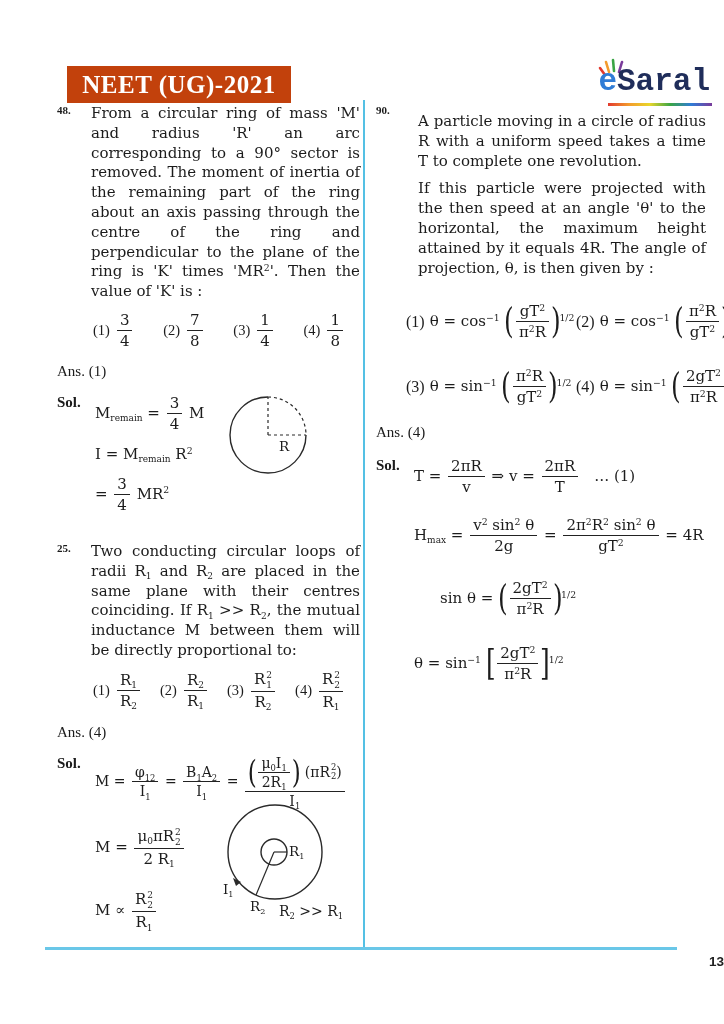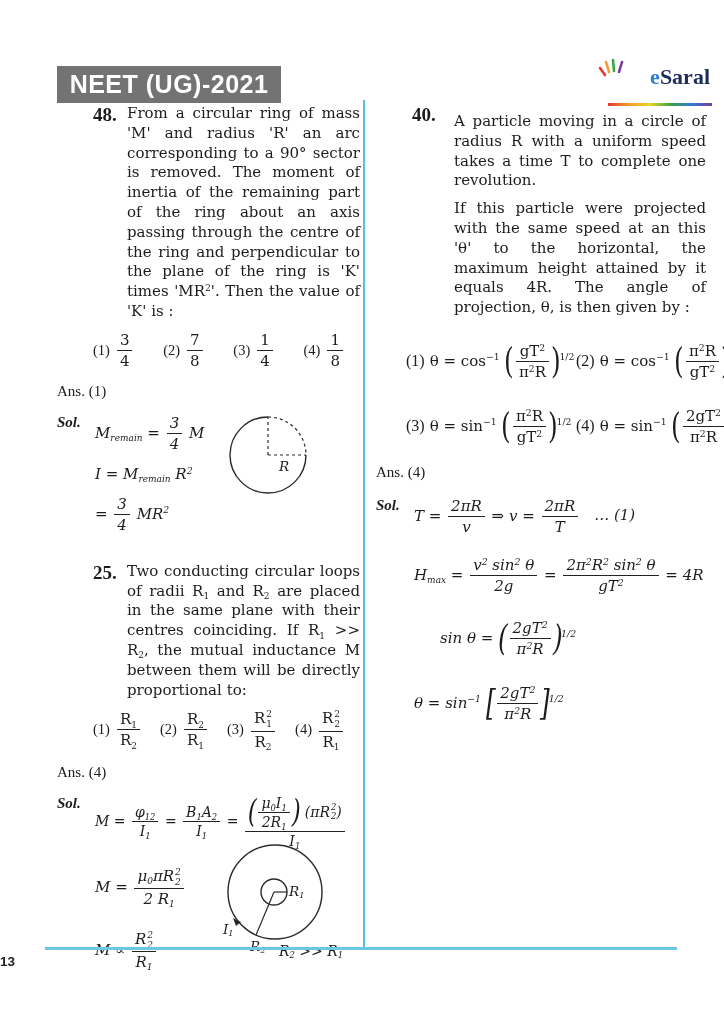--- a/index.html
+++ b/index.html
@@ -1,48 +1,48 @@
 <!DOCTYPE html>
 <html><head>
 <meta charset="utf-8">
 <style>
   html,body{margin:0;padding:0;background:#ffffff;}
   .page{position:relative;width:724px;height:1024px;background:#fff;overflow:hidden;
         font-family:"Liberation Serif","DejaVu Serif",serif;color:#1c1c1c;}
 
   
-  .banner{position:absolute;left:57px;top:66px;width:224px;height:37px;background:#737373;
+  .banner{position:absolute;left:67px;top:66px;width:224px;height:37px;background:#c2410c;
           color:#fff;display:flex;align-items:center;justify-content:center;
-          font-family:Liberation Sans, sans-serif;font-weight:bold;font-size:25px;letter-spacing:.5px;}
+          font-family:Liberation Serif, serif;font-weight:bold;font-size:25px;letter-spacing:.5px;}
   .logo{position:absolute;left:596px;top:58px;width:118px;height:50px;text-align:right;}
   .logo-fingers{position:absolute;left:2px;top:0;}
-  .logo-text{position:absolute;right:4px;top:8px;font-family:Liberation Serif, serif;
-             font-weight:bold;font-size:22px;line-height:1;}
+  .logo-text{position:absolute;right:4px;top:8px;font-family:Liberation Mono, monospace;
+             font-weight:bold;font-size:31px;line-height:1;}
   .logo-e{color:#2f7cd6;}
   .logo-rest{color:#1f2d5a;}
   .logo-underline{position:absolute;right:2px;bottom:2px;width:104px;height:3px;
           background:linear-gradient(90deg,#e23a2e,#f39b2d,#e9d62b,#3aa545,#2f7cd6,#7a3b9b);}
 
   
   .col-left{position:absolute;left:57px;top:104px;width:303px;}
   .col-right{position:absolute;left:376px;top:104px;width:338px;}
   .vdivider{position:absolute;left:363px;top:100px;width:2px;height:848px;background:#54c0e4;}
   .hline{position:absolute;left:45px;top:947px;width:632px;height:3px;background:#6ac7e8;}
-  .pageno{position:absolute;left:0;right:0;top:954px;text-align:left;
+  .pageno{position:absolute;left:0;right:0;top:954px;text-align:right;
           font-family:"Liberation Sans",sans-serif;font-weight:bold;font-size:13.5px;color:#222;}
 
   
   .qrow{display:flex;}
-  .qnum{width:34px;font-weight:bold;font-size:19px;flex:none;margin-left:36px;}
+  .qnum{width:34px;font-weight:bold;font-size:11px;flex:none;}
   .qtext{flex:1;font-size:14px;line-height:1.32;text-align:justify;}
   .qtext p{margin:8px;}
   .opts{display:flex;justify-content:space-between;width:252px;margin:9px 0 0 36px;font-size:14.5px;}
   .opt{display:inline-flex;align-items:center;gap:5px;white-space:nowrap;}
   .ans{margin-top:13px;font-weight:normal;font-size:15px;}
-  .solrow{display:flex;margin-top:14px;font-style:italic;}
+  .solrow{display:flex;margin-top:14px;}
   .sollabel{width:38px;font-weight:bold;font-size:15px;flex:none;}
   .solbody{flex:1;position:relative;}
   .fline{margin:0 0 12px 0;white-space:nowrap;}
 
   
   .m{font-family:"DejaVu Serif",serif;font-size:15px;color:#1c1c1c;}
   .m sub{font-size:60%;vertical-align:baseline;position:relative;top:.38em;}
   .m sup{font-size:62%;vertical-align:baseline;position:relative;top:-.55em;}
   .fr{display:inline-flex;flex-direction:column;vertical-align:middle;text-align:center;margin:0 2px;}
   .fr .nu{display:block;border-bottom:1.3px solid #222;padding:0 3px 1px;white-space:nowrap;}
@@ -236,24 +236,24 @@
           </div>
         </div>
       </div>
     </section>
   </div>
 
   <div class="col-right">
 
     <section>
       <div class="qrow">
-        <div class="qnum">40.</div>
+        <div class="qnum">90.</div>
         <div class="qtext m">
           <p>A particle moving in a circle of radius R with a uniform speed takes a time T to complete one revolution.</p>
-          <p>If this particle were projected with the same speed at an this 'θ' to the horizontal, the maximum height attained by it equals 4R. The angle of projection, θ, is then given by :</p>
+          <p>If this particle were projected with the then speed at an angle 'θ' to the horizontal, the maximum height attained by it equals 4R. The angle of projection, θ, is then given by :</p>
         </div>
       </div>
       <div class="optgrid" style="margin-left:30px;">
         <span class="opt">
             <span>(1)</span>
             <span class="m">θ = cos<sup>−1</sup> <span class="bp">(</span><span class="fr">
                 <span class="nu">gT<sup>2</sup></span>
                 <span class="de">π<sup>2</sup>R</span>
               </span><span class="bp">)</span><sup class="pw">1/2</sup></span>
           </span>

